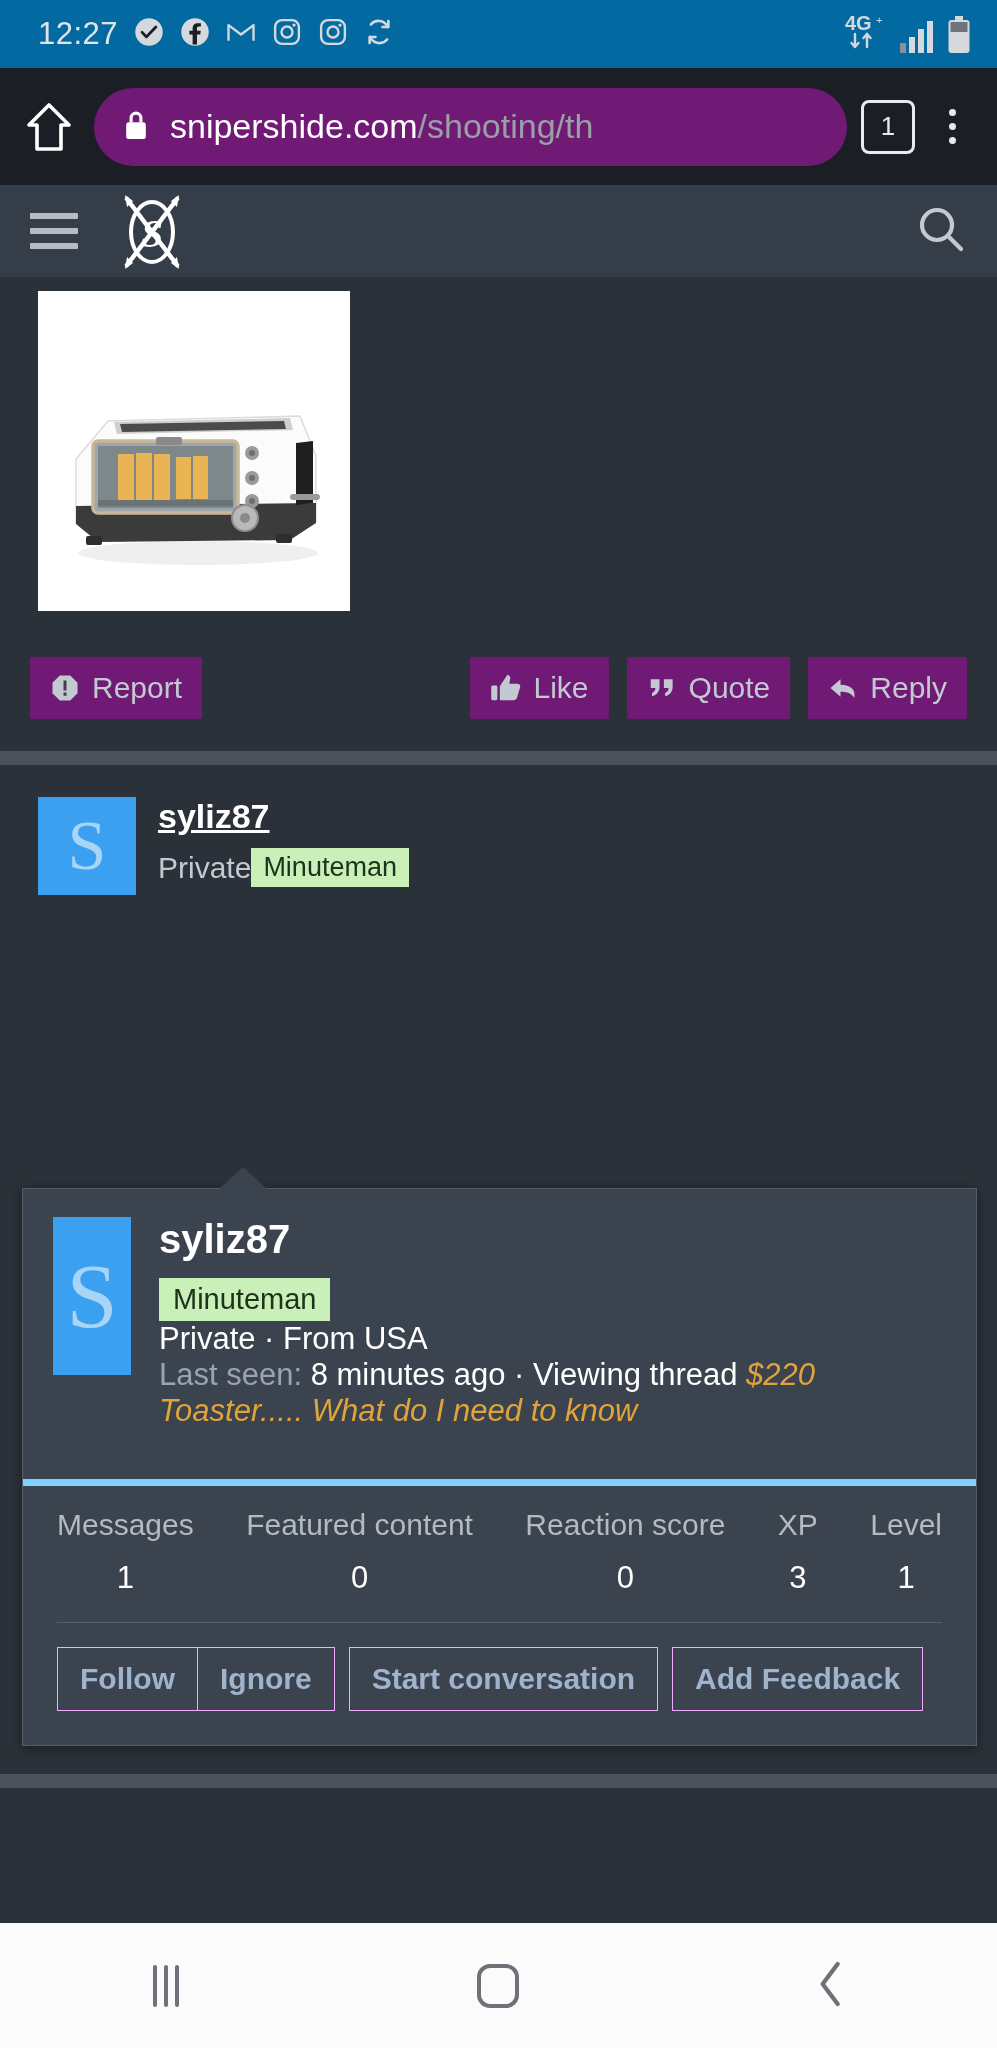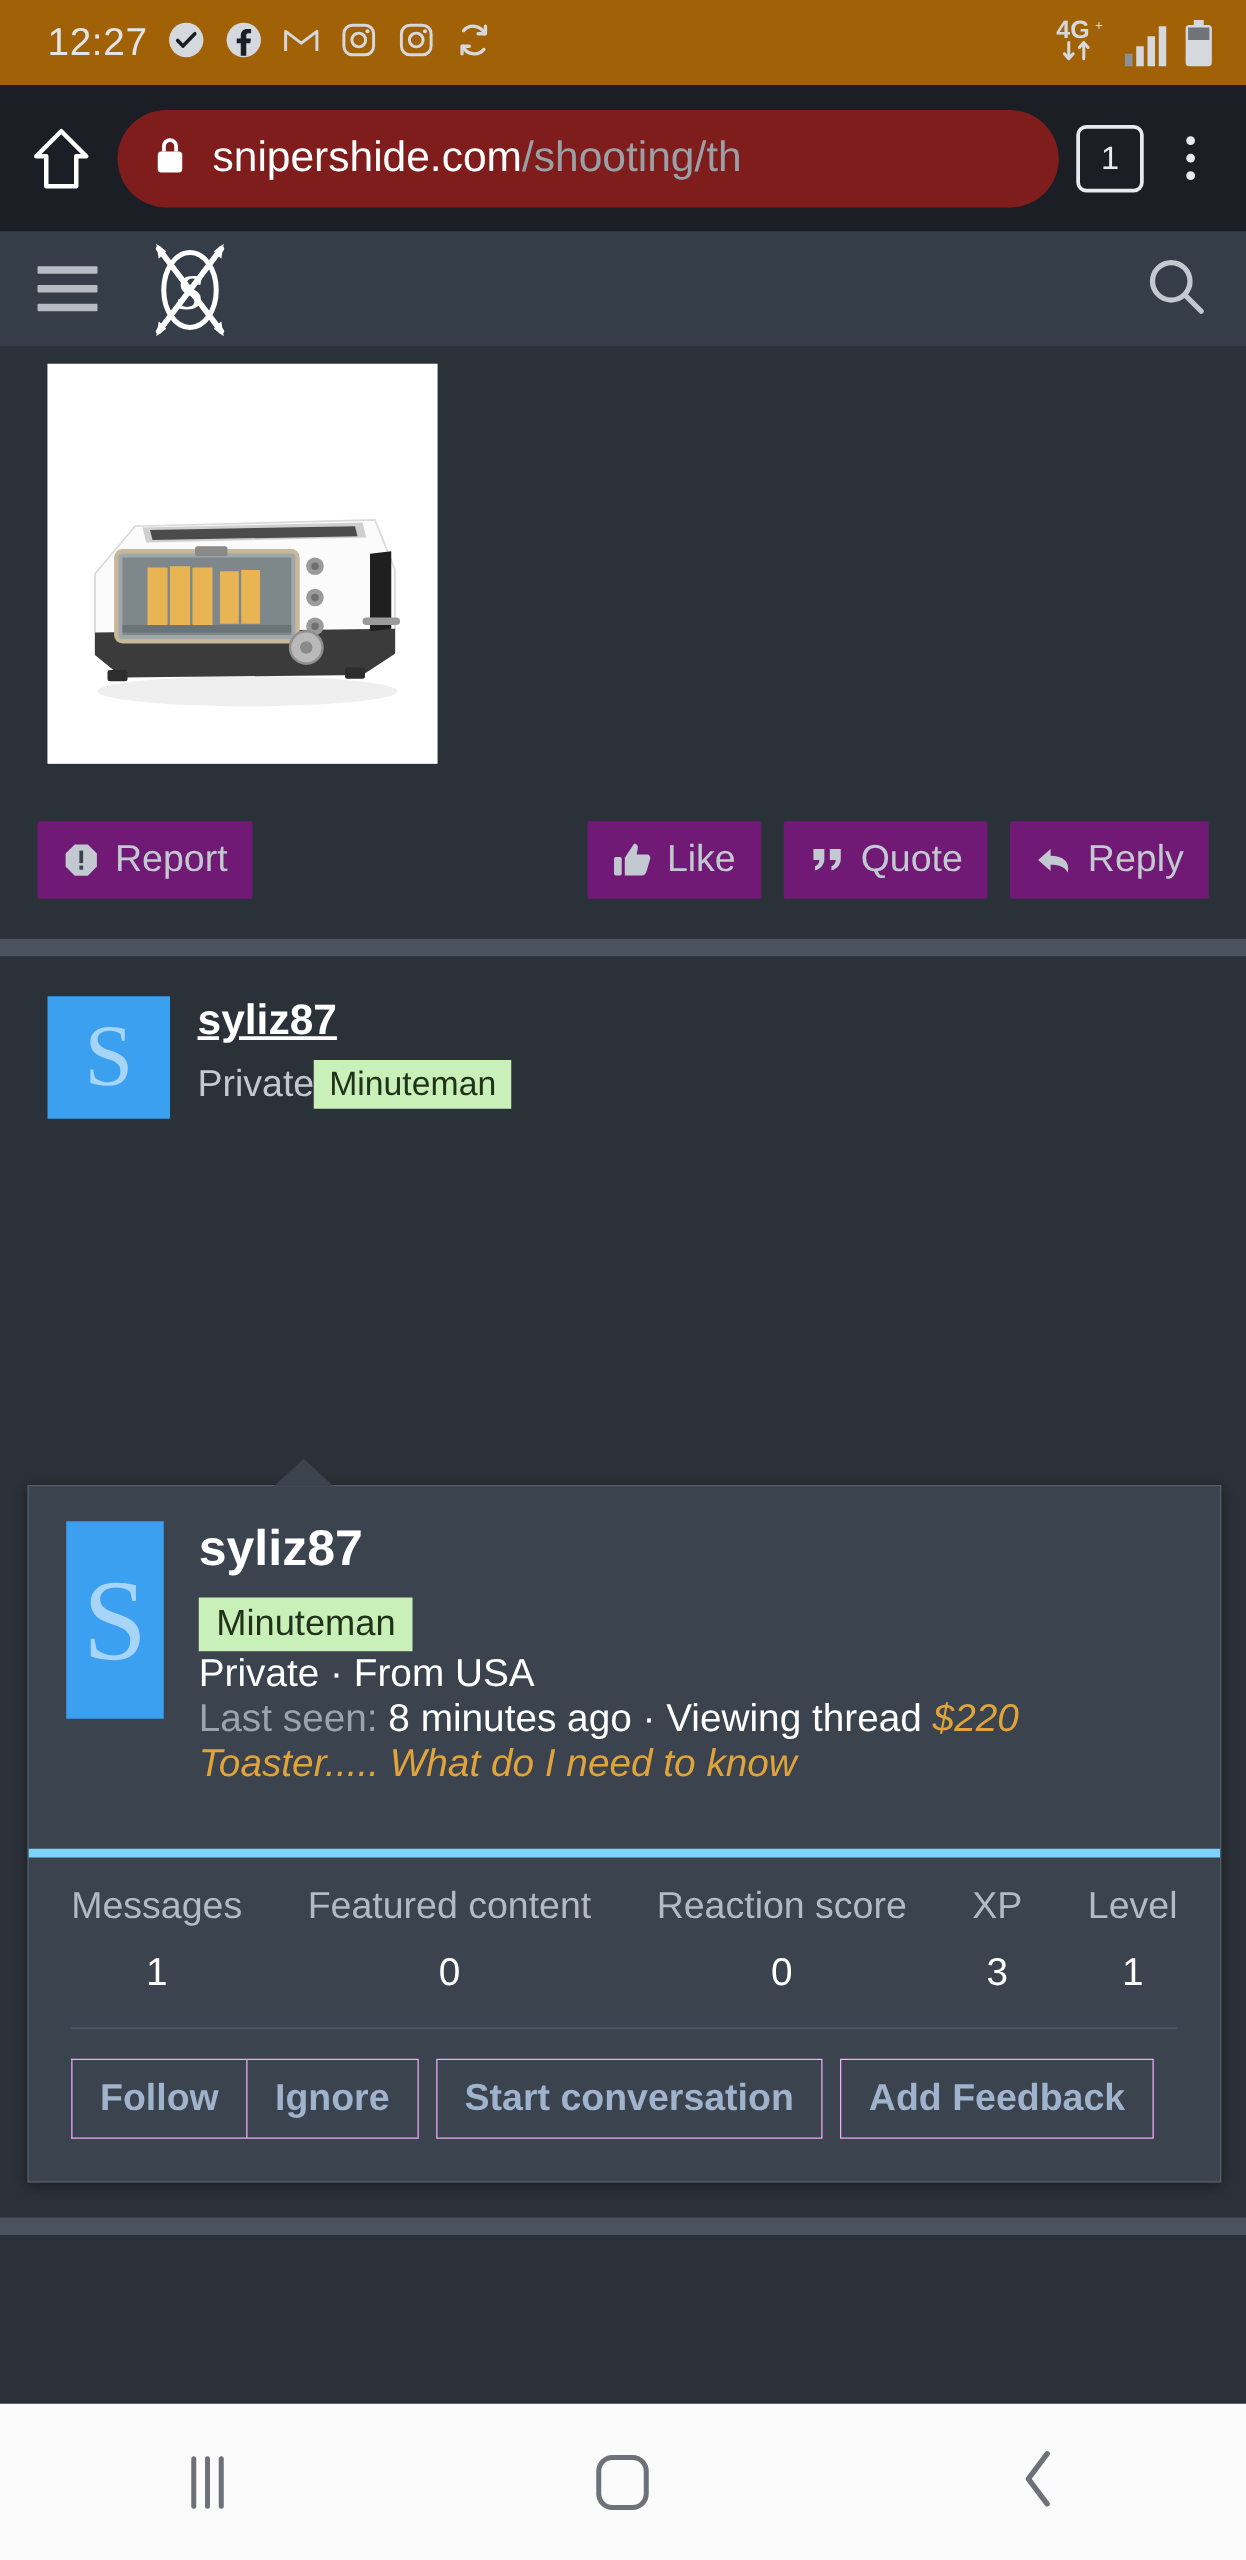--- a/index.html
+++ b/index.html
@@ -6,37 +6,37 @@
   html,body { width:997px; height:2048px; }
   body {
     font-family:"Liberation Sans", sans-serif;
     background:#2b3138;
     overflow:hidden;
     position:relative;
   }
 
   
   .statusbar{
-    height:68px; background:#a16207; color:#d5d8dc;
+    height:68px; background:#0369a1; color:#d5d8dc;
     display:flex; align-items:center; justify-content:space-between;
     padding:0 26px 0 38px;
   }
   .sb-left{ display:flex; align-items:center; gap:16px; }
   .sb-clock{ font-size:31px; letter-spacing:.5px; color:#e2e5e8; }
   .sb-right{ display:flex; align-items:flex-end; gap:10px; }
   .icn{ display:inline-block; }
 
   
   .browserbar{
     height:117px; background:#1b1f25;
     display:flex; align-items:center; padding:0 22px 0 18px; gap:14px;
   }
   .home-btn{ width:62px; height:62px; display:flex; align-items:center; justify-content:center; flex:0 0 auto;}
   .omnibox{
-    flex:1 1 auto; height:78px; background:#7f1d1d; border-radius:39px;
+    flex:1 1 auto; height:78px; background:#701a75; border-radius:39px;
     display:flex; align-items:center; padding:0 28px; gap:20px; overflow:hidden;
     min-width:0;
   }
   .omni-text{ font-size:34px; color:#ffffff; white-space:nowrap; overflow:hidden;}
   .omni-text .dim{ color:#9aa0a6; }
   .tabcount{
     width:54px; height:54px; border:3.5px solid #e8eaed; border-radius:8px;
     display:flex; align-items:center; justify-content:center;
     font-size:26px; color:#e8eaed; flex:0 0 auto;
   }

